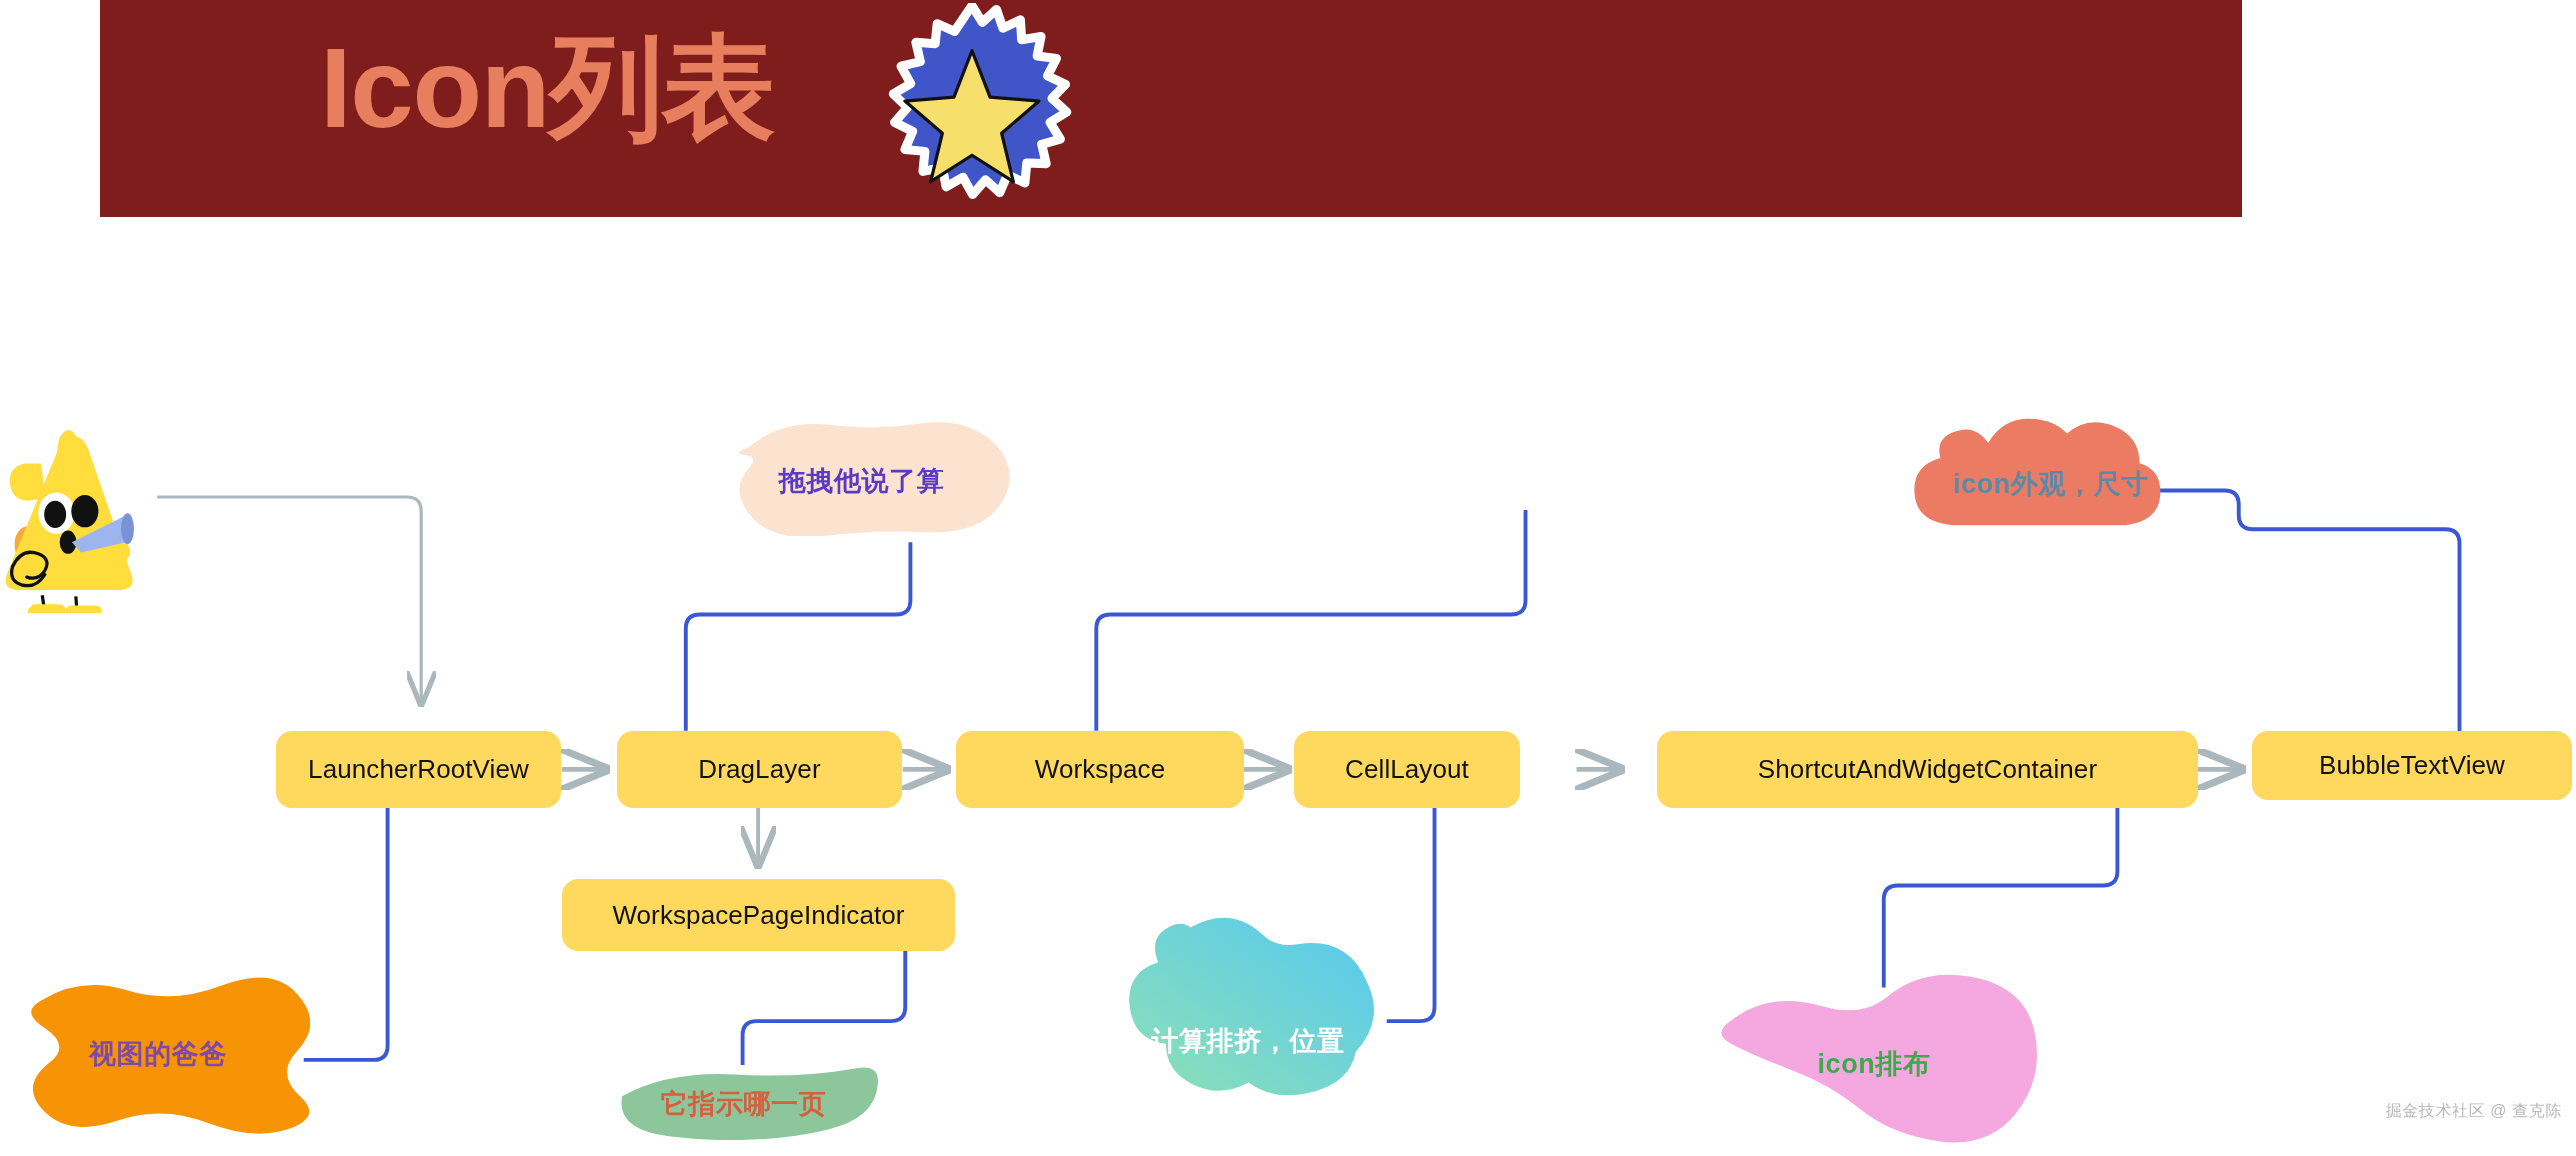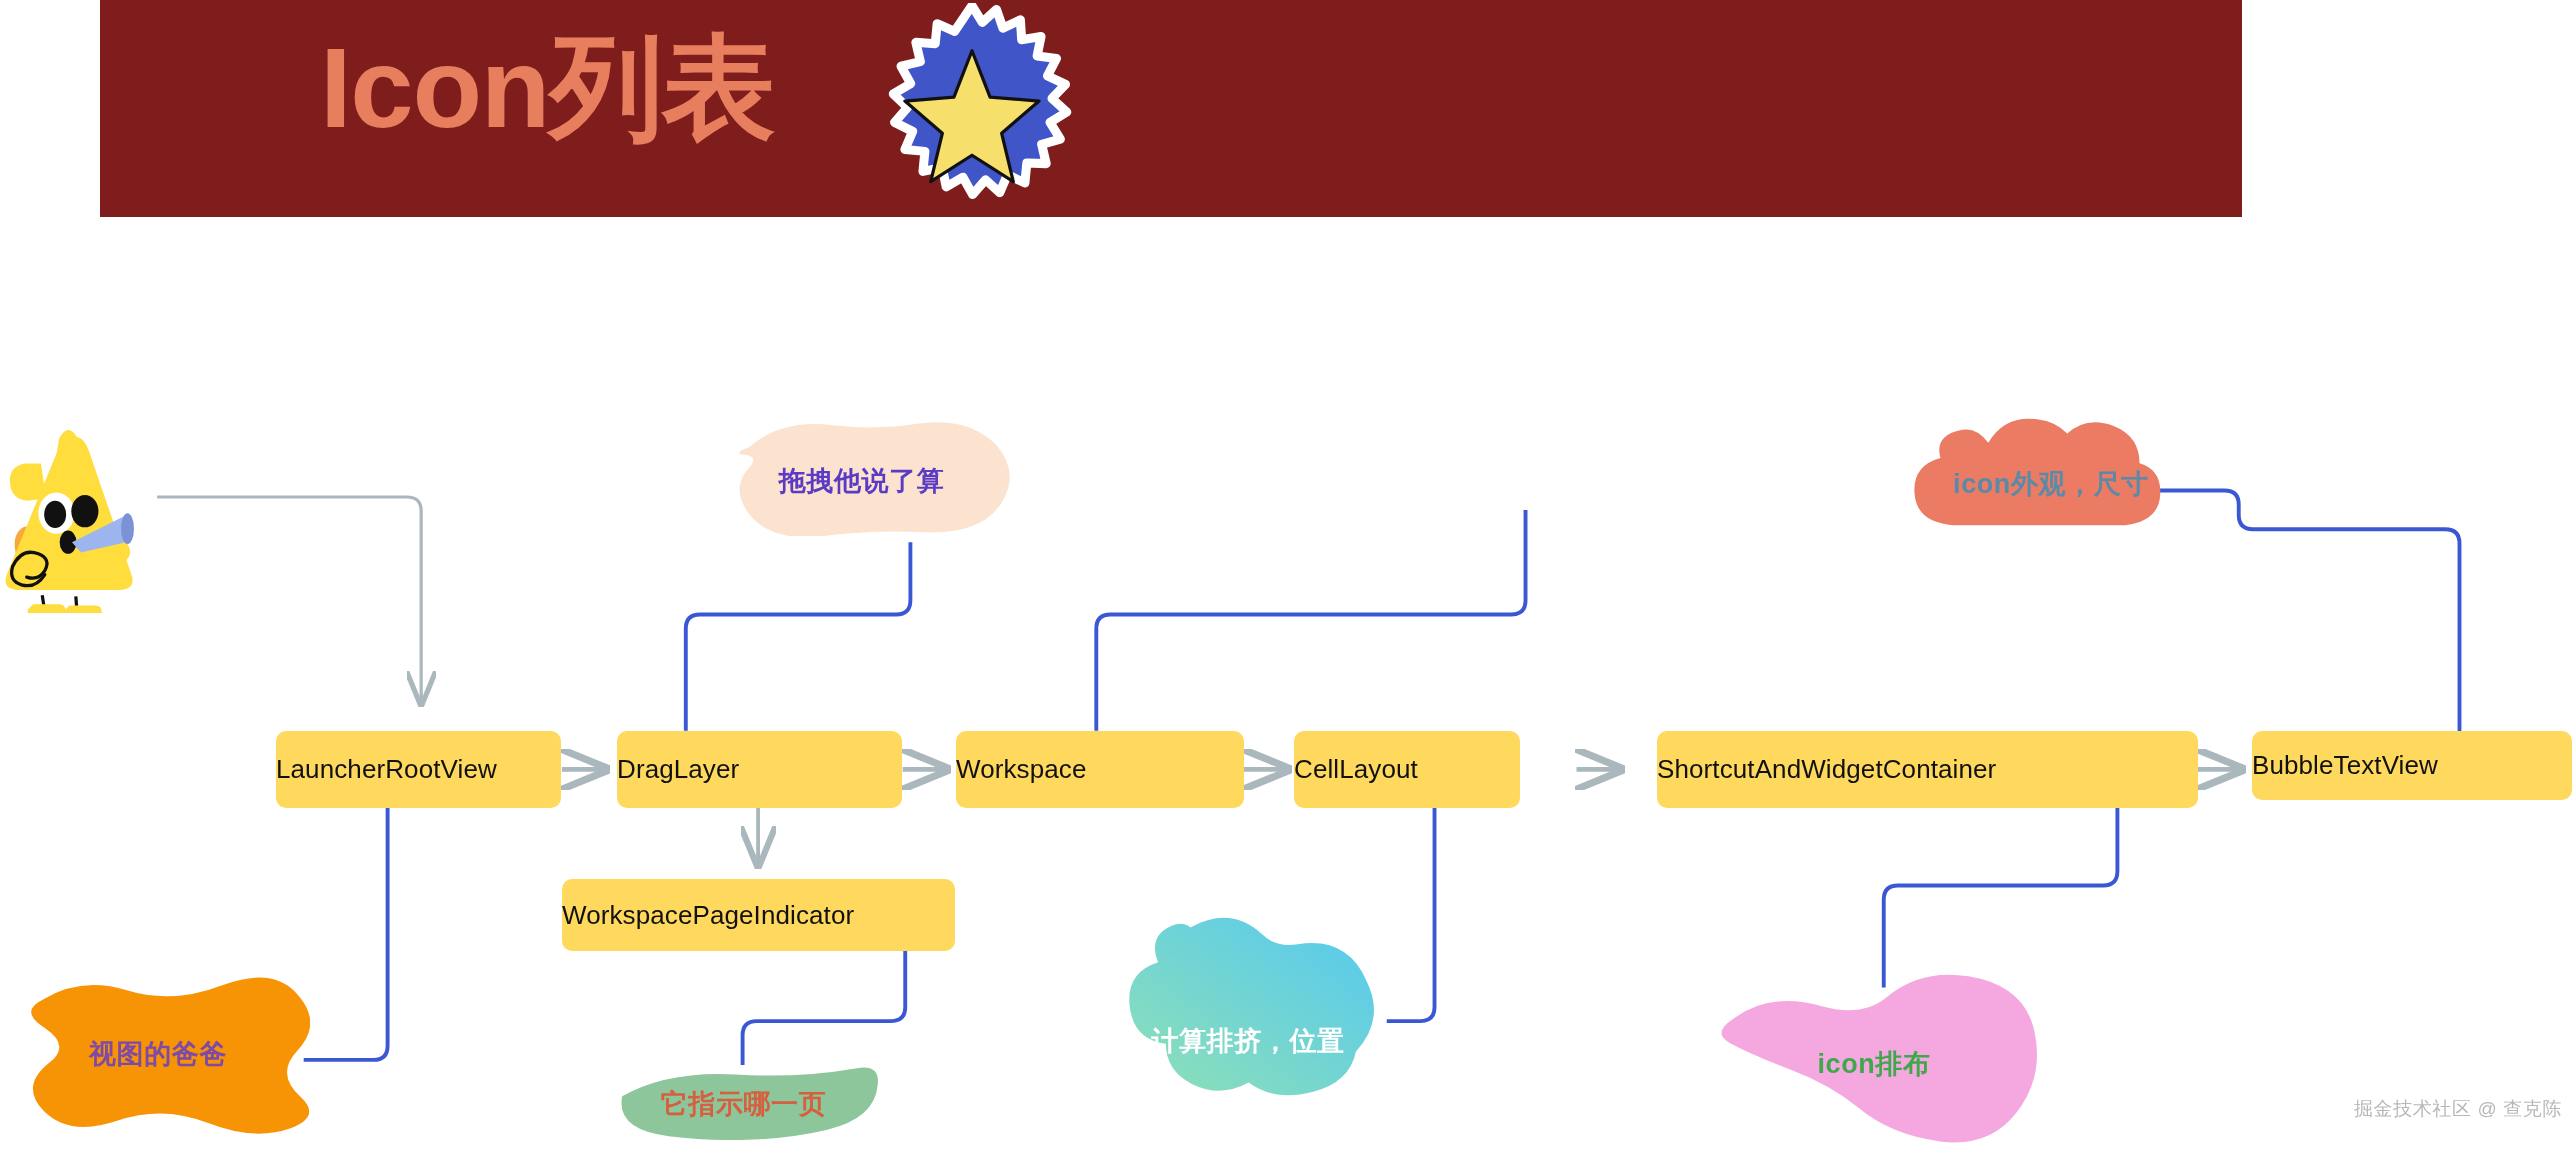--- a/index.html
+++ b/index.html
@@ -25,38 +25,38 @@
 
   
   #mascot { position: absolute; left: -3.2px; top: 413px; width: 168px; height: 200px; }
 
   
   #links { position: absolute; left: 0; top: 0; width: 2576px; height: 1156px;
            pointer-events: none; }
 
   
   .node {
-    position: absolute; background: #ffd95e; border-radius: 10px;
-    display: flex; align-items: center; justify-content: flex-start;
+    position: absolute; background: #ffd95e; border-radius: 16px;
+    display: flex; align-items: center; justify-content: center;
     color: #111; font-size: 26px; font-weight: 400; white-space: nowrap;
     letter-spacing: 0.1px;
   }
 
   
   .blob { position: absolute; }
   .blob svg { display: block; width: 100%; height: 100%; }
   .blob-label {
     position: absolute; left: 0; width: 100%; text-align: center;
     font-size: 27px; font-weight: 700; white-space: nowrap; letter-spacing: 0.6px;
   }
 
   
   #watermark {
     position: absolute; right: 14px; bottom: 34px;
-    font-size: 19px; color: #b8b8b8; white-space: nowrap; letter-spacing: 0.6px;
+    font-size: 16px; color: #b8b8b8; white-space: nowrap; letter-spacing: 0.6px;
   }
 </style>
 </head>
 <body>
 
 <div id="stage">
 
   <div id="banner">
     <div id="banner-title">Icon列表</div>
     <div id="star-badge">

